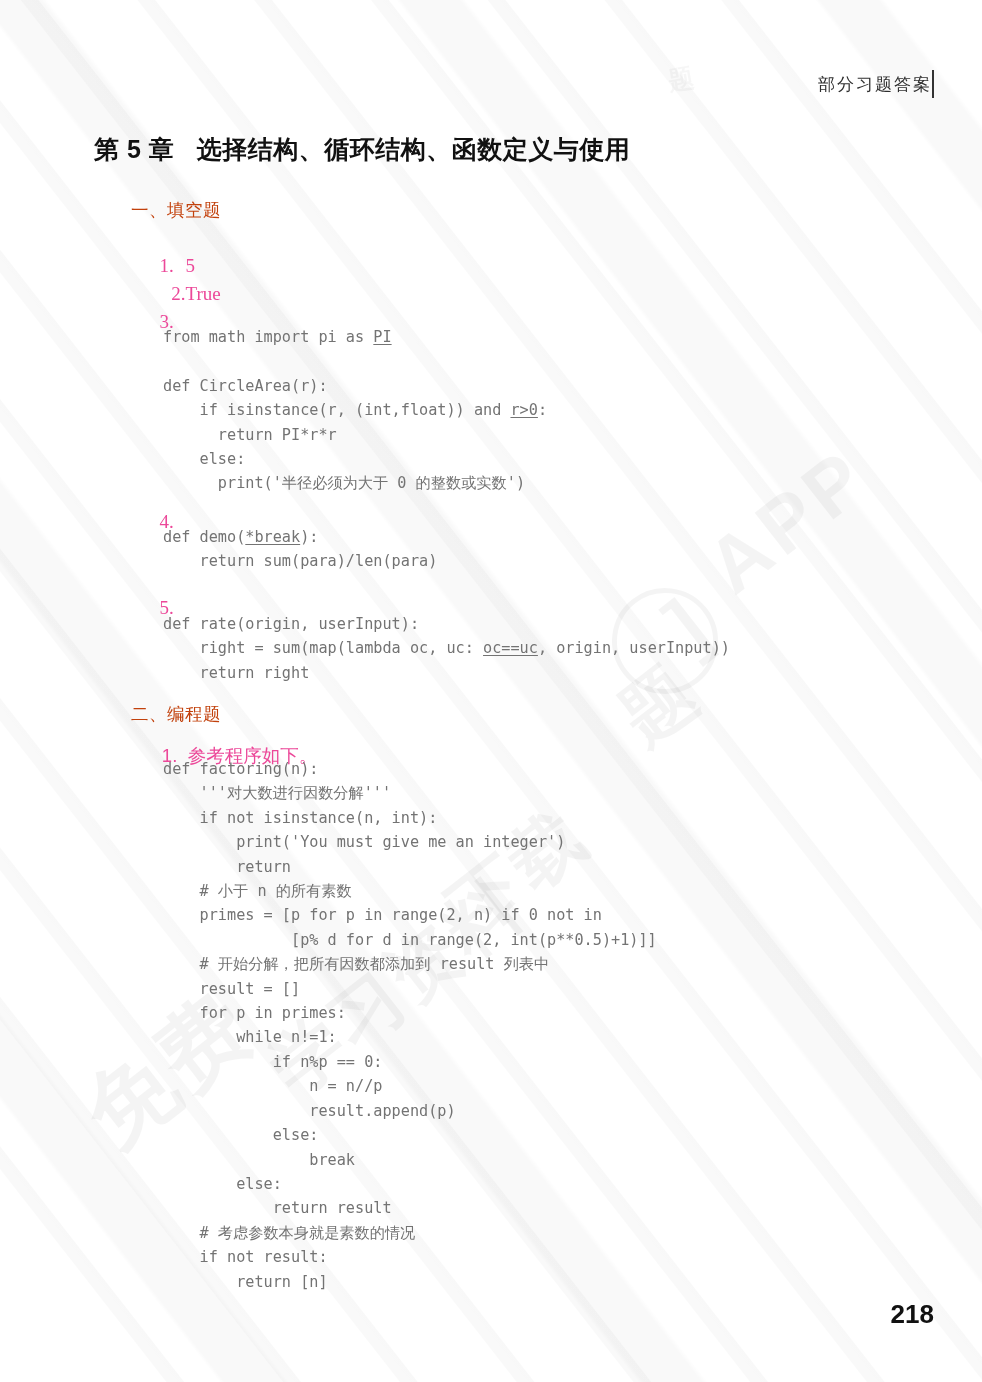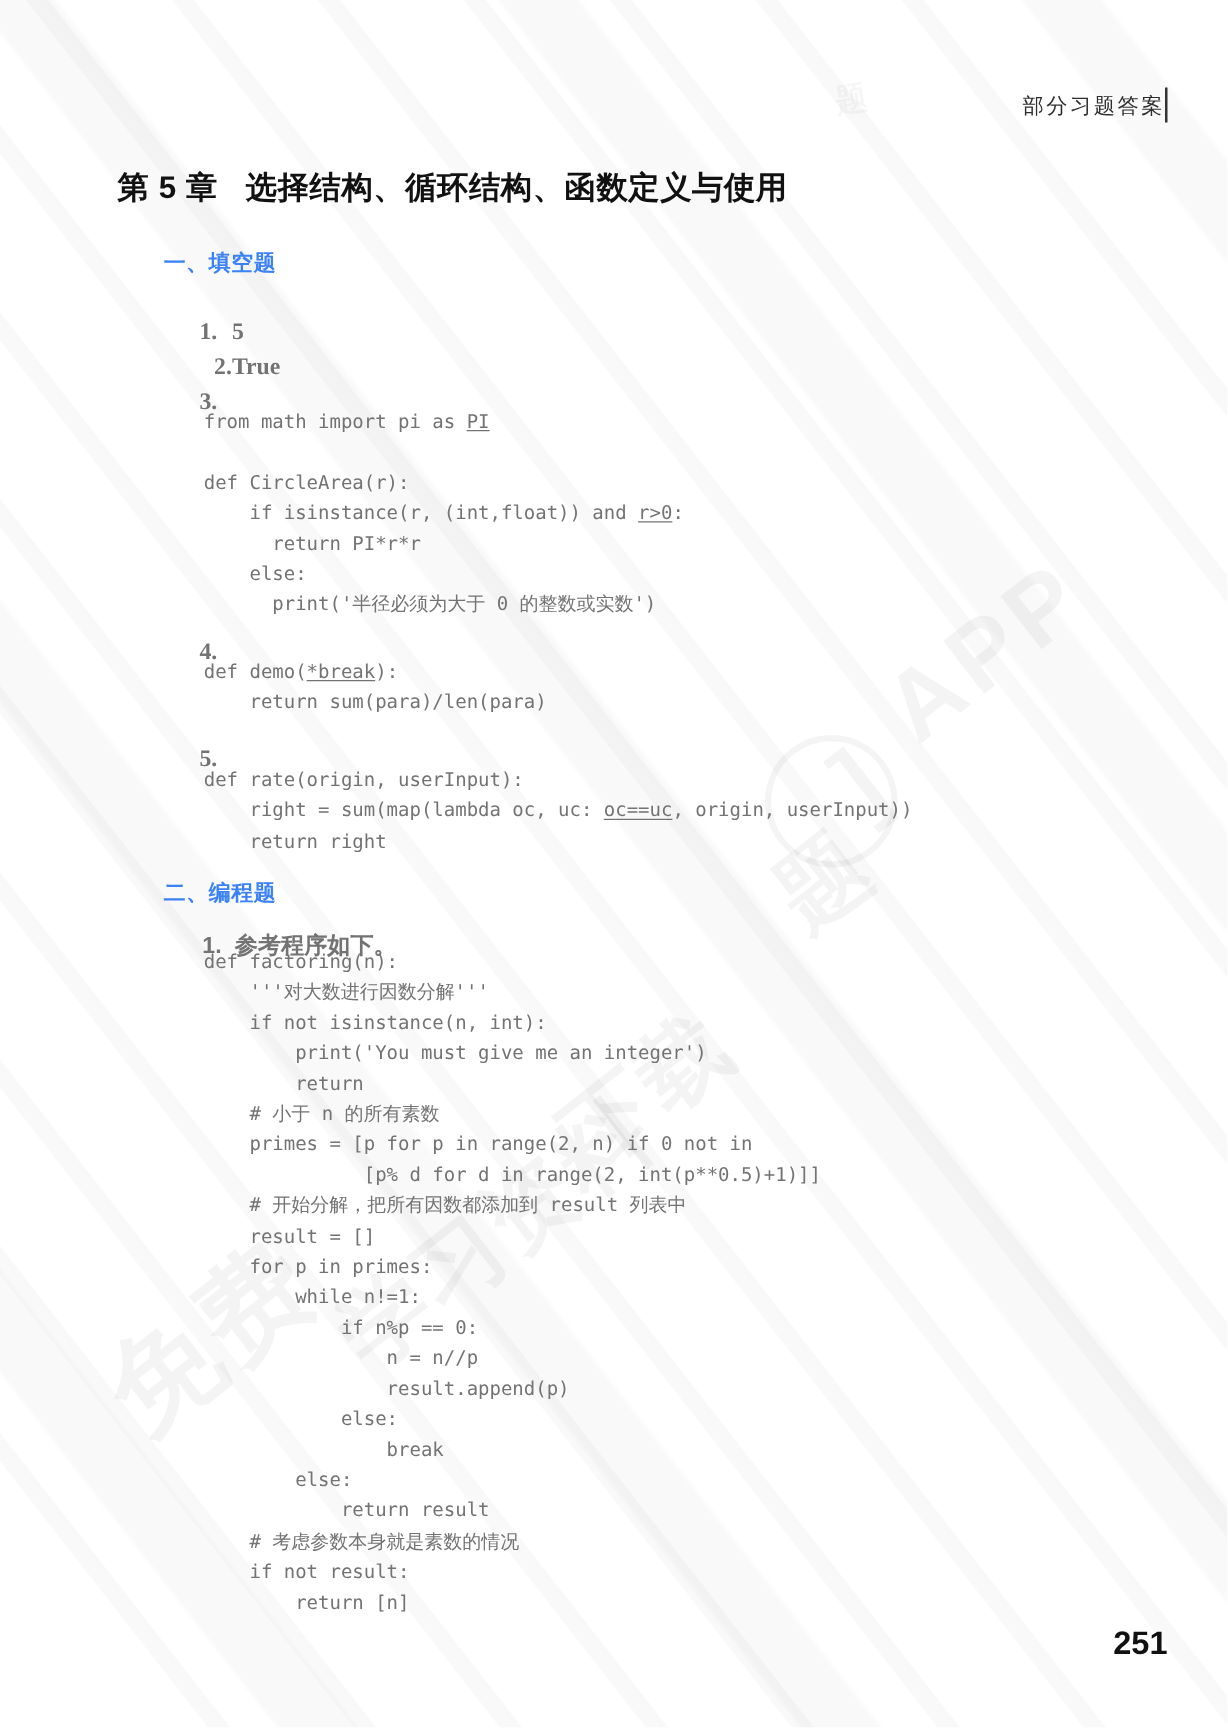--- a/index.html
+++ b/index.html
@@ -126,33 +126,32 @@
     font-weight: bold;
     color: #111;
     letter-spacing: 0.5px;
     white-space: pre;
   }
   .section-head {
     position: absolute;
     left: 131px;
     font-family: "Liberation Sans", sans-serif;
     font-size: 17.5px;
-    font-weight: bold;
-    color: #3b82f6;
+    font-weight: normal;
+    color: #c2410c;
     letter-spacing: .5px;
     text-align: right;
   }
   .numitem {
     position: absolute;
     left: 131px;
     font-family: "Liberation Serif", serif;
     font-size: 19px;
-    color: #737373;
+    color: #ec4899;
     white-space: pre;
-    font-weight: bold;
   }
   .numitem .num { display: inline-block; min-width: 26px; }
   .numitem.cjk { font-family: "Liberation Sans", sans-serif; font-size: 18.5px; }
 
   pre.code {
     position: absolute;
     left: 163px;
     margin: 0;
     font-family: "DejaVu Sans Mono", "Liberation Mono", monospace;
     font-size: 15.2px;
@@ -261,14 +260,14 @@
             else:
                 break
         else:
             return result
     # 考虑参数本身就是素数的情况
     if not result:
         return [n]</pre>
 
   </div>
 
-  <div class="pagenum">251</div>
+  <div class="pagenum">218</div>
 </div>
 
 </body></html>

